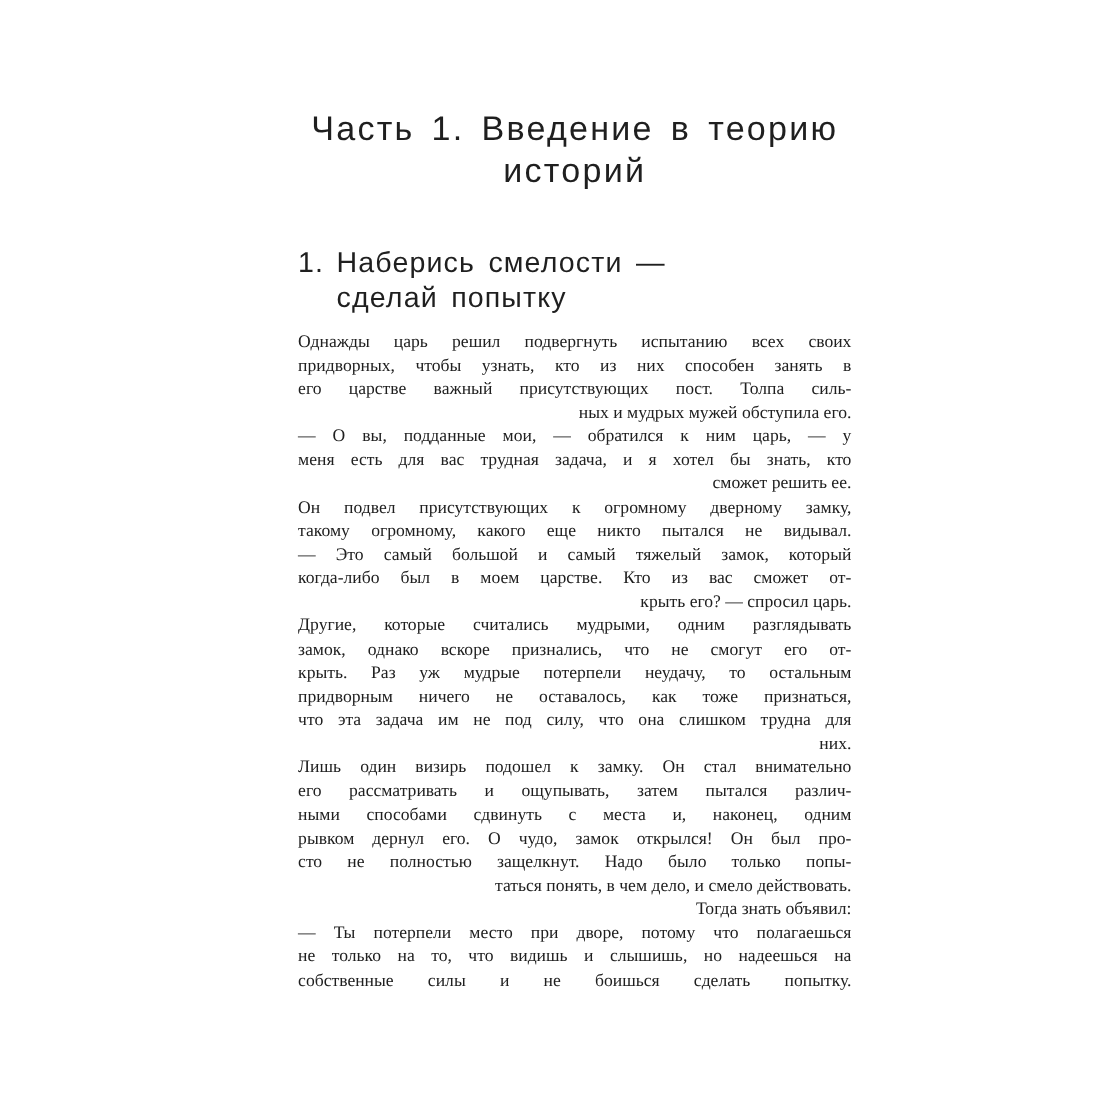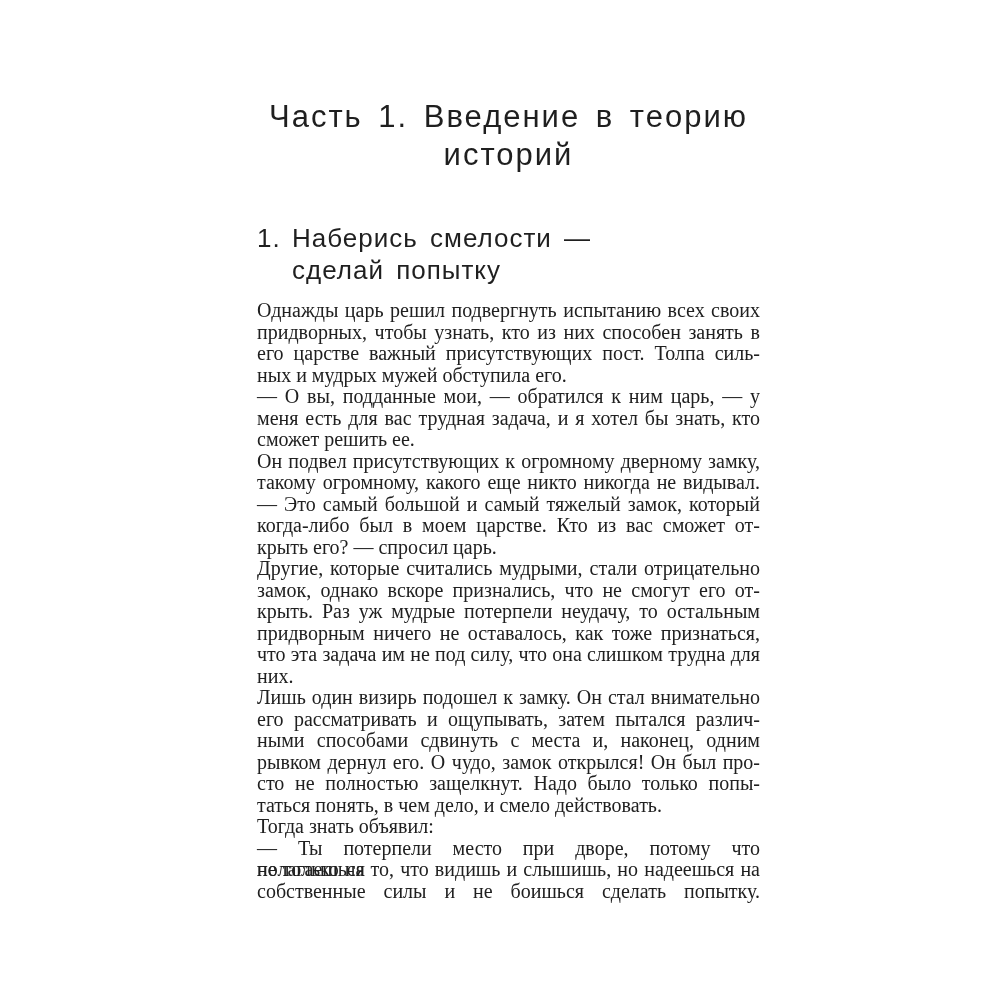--- a/index.html
+++ b/index.html
@@ -9,21 +9,21 @@
   }
   .page {
     position: relative;
     width: 1000px;
     height: 1000px;
     background: #ffffff;
     overflow: hidden;
   }
   .content {
     position: absolute;
-    left: 257px;
+    left: 271px;
     top: 0;
     width: 503px;
   }
   .chapter-title {
     margin-top: 98px;
     font-family: "Liberation Sans", "DejaVu Sans", sans-serif;
     font-size: 31px;
     line-height: 38px;
     font-weight: 400;
     letter-spacing: 2px;
@@ -42,28 +42,28 @@
     word-spacing: 4px;
     color: #1f1f1f;
   }
   .section-heading .num {
     flex: 0 0 auto;
     width: 35px;
   }
   .body-text {
     margin-top: 14px;
     font-family: "Liberation Serif", "DejaVu Serif", serif;
-    font-size: 20px;
+    font-size: 16px;
     color: #202020;
   }
   .bline {
     height: 21.5px;
     line-height: 21.5px;
     white-space: nowrap;
-    text-align: left;
+    text-align: right;
   }
   .bline.just {
     white-space: normal;
     text-align: justify;
     text-align-last: justify;
   }
 </style>
 </head>
 <body>
 
@@ -85,25 +85,25 @@
 
     <div class="body-text">
         <div class="bline just">Однажды царь решил подвергнуть испытанию всех своих</div>
         <div class="bline just">придворных, чтобы узнать, кто из них способен занять в</div>
         <div class="bline just">его царстве важный присутствующих пост. Толпа силь-</div>
         <div class="bline">ных и мудрых мужей обступила его.</div>
         <div class="bline just">— О вы, подданные мои, — обратился к ним царь, — у</div>
         <div class="bline just">меня есть для вас трудная задача, и я хотел бы знать, кто</div>
         <div class="bline">сможет решить ее.</div>
         <div class="bline just">Он подвел присутствующих к огромному дверному замку,</div>
-        <div class="bline just">такому огромному, какого еще никто никогда не видывал.</div>
+        <div class="bline just">такому огромному, какого еще никто пытался не видывал.</div>
         <div class="bline just">— Это самый большой и самый тяжелый замок, который</div>
         <div class="bline just">когда-либо был в моем царстве. Кто из вас сможет от-</div>
         <div class="bline">крыть его? — спросил царь.</div>
-        <div class="bline just">Другие, которые считались мудрыми, стали отрицательно</div>
+        <div class="bline just">Другие, которые считались мудрыми, одним разглядывать</div>
         <div class="bline just">замок, однако вскоре признались, что не смогут его от-</div>
         <div class="bline just">крыть. Раз уж мудрые потерпели неудачу, то остальным</div>
         <div class="bline just">придворным ничего не оставалось, как тоже признаться,</div>
         <div class="bline just">что эта задача им не под силу, что она слишком трудна для</div>
         <div class="bline">них.</div>
         <div class="bline just">Лишь один визирь подошел к замку. Он стал внимательно</div>
         <div class="bline just">его рассматривать и ощупывать, затем пытался различ-</div>
         <div class="bline just">ными способами сдвинуть с места и, наконец, одним</div>
         <div class="bline just">рывком дернул его. О чудо, замок открылся! Он был про-</div>
         <div class="bline just">сто не полностью защелкнут. Надо было только попы-</div>

